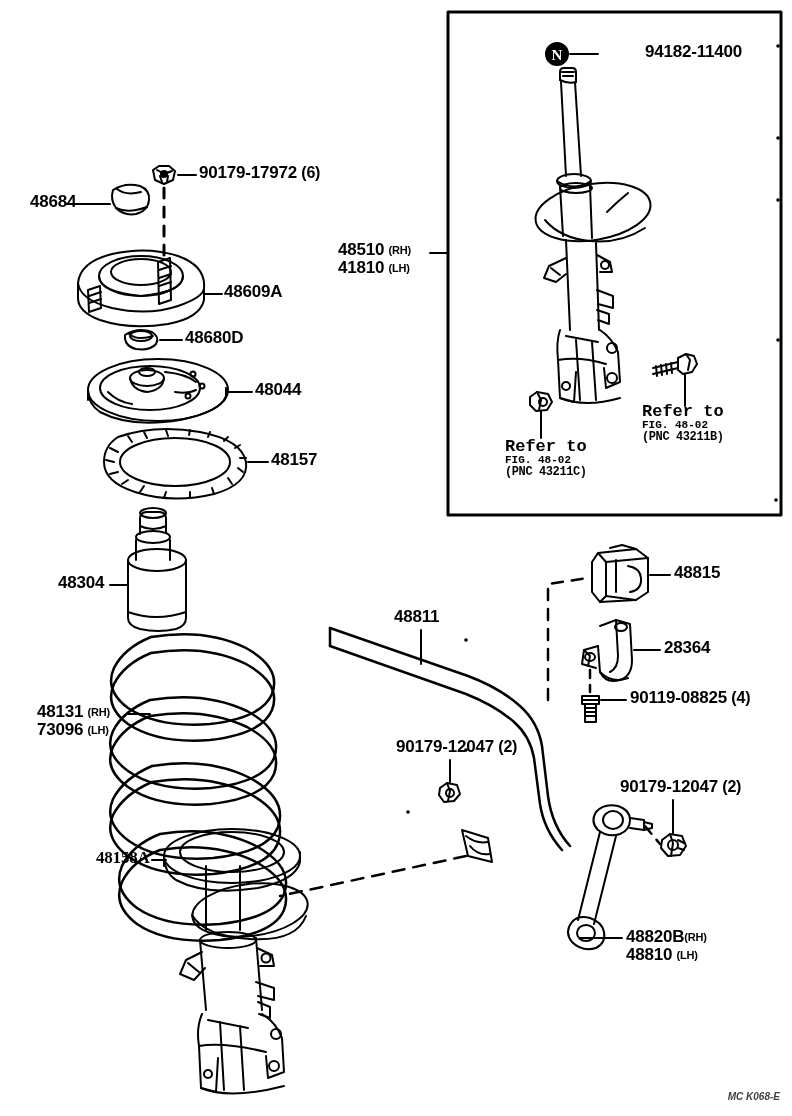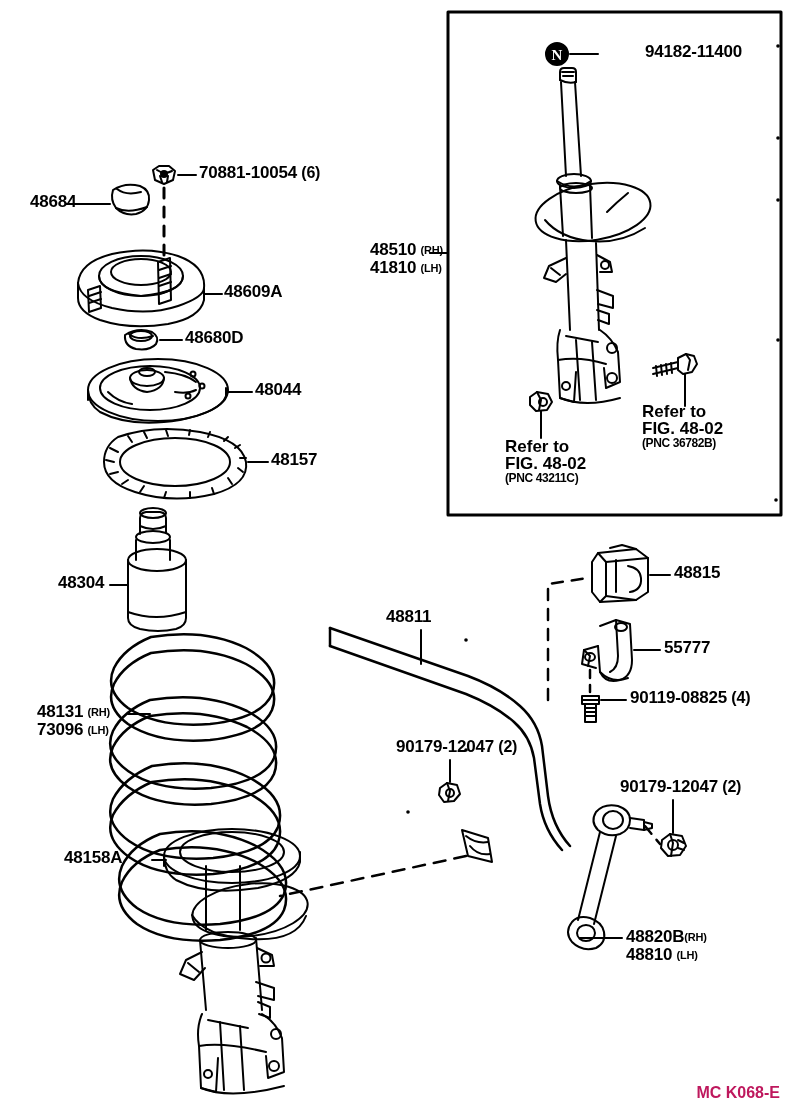--- a/index.html
+++ b/index.html
@@ -44,38 +44,39 @@
     font-size: 11px;
     font-weight: bold;
     vertical-align: 1px;
   }
   .lbl .qty {
     font-size: 16px;
     font-weight: bold;
   }
   .refbox {
     position: absolute;
-    font-family: Liberation Sans, sans-serif;
+    font-family: Liberation Mono, monospace;
     font-weight: bold;
     color: #000;
     line-height: 1.0;
     white-space: nowrap;
   }
   .refbox .r1 { font-size: 17px; display:block; }
-  .refbox .r2 { font-size: 17px; display:block; }
+  .refbox .r2 { font-size: 11px; display:block; }
   .refbox .r3 { font-size: 12px; display:block; letter-spacing:-0.4px;}
   .footer {
     position: absolute;
     right: 12px;
     bottom: 14px;
-    font-size: 16px;
+    font-size: 10px;
     font-weight: bold;
     letter-spacing: 0px;
-    color: #be185d;
+    color: #404040;
     font-family: "Liberation Sans", sans-serif;
+    font-style: italic;
   }
   .twoline .l1, .twoline .l2 { display: block; }
 </style>
 </head>
 <body>
 
 <div id="sheet">
 
   <svg class="diagram" viewBox="0 0 792 1116">
     <g fill="none" stroke="#000" stroke-width="2" stroke-linecap="round" stroke-linejoin="round">
@@ -369,21 +370,21 @@
         <circle cx="778" cy="340" r="1.8"></circle>
         <circle cx="776" cy="500" r="1.8"></circle>
         <circle cx="466" cy="640" r="1.8"></circle>
         <circle cx="466" cy="750" r="1.8"></circle>
         <circle cx="408" cy="812" r="1.8"></circle>
       </g>
     </g>
   </svg>
 
   <div class="lbl" style="left:199px; top:164px;">
-    <span class="pn">70881-10054</span>
+    <span class="pn">90179-17972</span>
     <span class="qty">(6)</span>
   </div>
 
   <div class="lbl" style="left:30px; top:193px;text-align:center;">
     <span class="pn">48684</span>
   </div>
 
   <div class="lbl" style="left:224px; top:283px;">
     <span class="pn">48609A</span>
   </div>
@@ -409,34 +410,34 @@
     <span class="l1">
       <span class="pn">48131</span>
       <span class="side">(RH)</span>
     </span>
     <span class="l2">
       <span class="pn">73096</span>
       <span class="side">(LH)</span>
     </span>
   </div>
 
-  <div class="lbl" style="left:64px; top:849px;">
+  <div class="lbl" style="left:96px; top:849px;font-family:Liberation Serif, serif;">
     <span class="pn">48158A</span>
   </div>
 
-  <div class="lbl" style="left:386px; top:608px;">
+  <div class="lbl" style="left:394px; top:608px;">
     <span class="pn">48811</span>
   </div>
 
   <div class="lbl" style="left:674px; top:564px;">
     <span class="pn">48815</span>
   </div>
 
   <div class="lbl" style="left:664px; top:639px;">
-    <span class="pn">55777</span>
+    <span class="pn">28364</span>
   </div>
 
   <div class="lbl" style="left:630px; top:689px;text-align:right;">
     <span class="pn">90119-08825</span>
     <span class="qty">(4)</span>
   </div>
 
   <div class="lbl" style="left:396px; top:738px;">
     <span class="pn">90179-12047</span>
     <span class="qty">(2)</span>
@@ -454,38 +455,38 @@
     <span class="l2">
       <span class="pn">48810</span>
       <span class="side">(LH)</span>
     </span>
   </div>
 
   <div class="lbl" style="left:601px; top:43px;margin-left:44px;">
     <span class="pn">94182-11400</span>
   </div>
 
-  <div class="lbl twoline" style="left:338px; top:241px;margin-left:32px;">
+  <div class="lbl twoline" style="left:338px; top:241px;">
     <span class="l1">
       <span class="pn">48510</span>
       <span class="side">(RH)</span>
     </span>
     <span class="l2">
       <span class="pn">41810</span>
       <span class="side">(LH)</span>
     </span>
   </div>
 
   <div class="refbox" style="left:505px; top:438px;">
     <span class="r1">Refer to</span>
     <span class="r2">FIG. 48-02</span>
     <span class="r3">(PNC 43211C)</span>
   </div>
 
   <div class="refbox" style="left:642px; top:403px;">
     <span class="r1">Refer to</span>
     <span class="r2">FIG. 48-02</span>
-    <span class="r3">(PNC 36782B)</span>
+    <span class="r3">(PNC 43211B)</span>
   </div>
 
   <div class="footer">MC K068-E</div>
 
 </div>
 
 </body></html>

